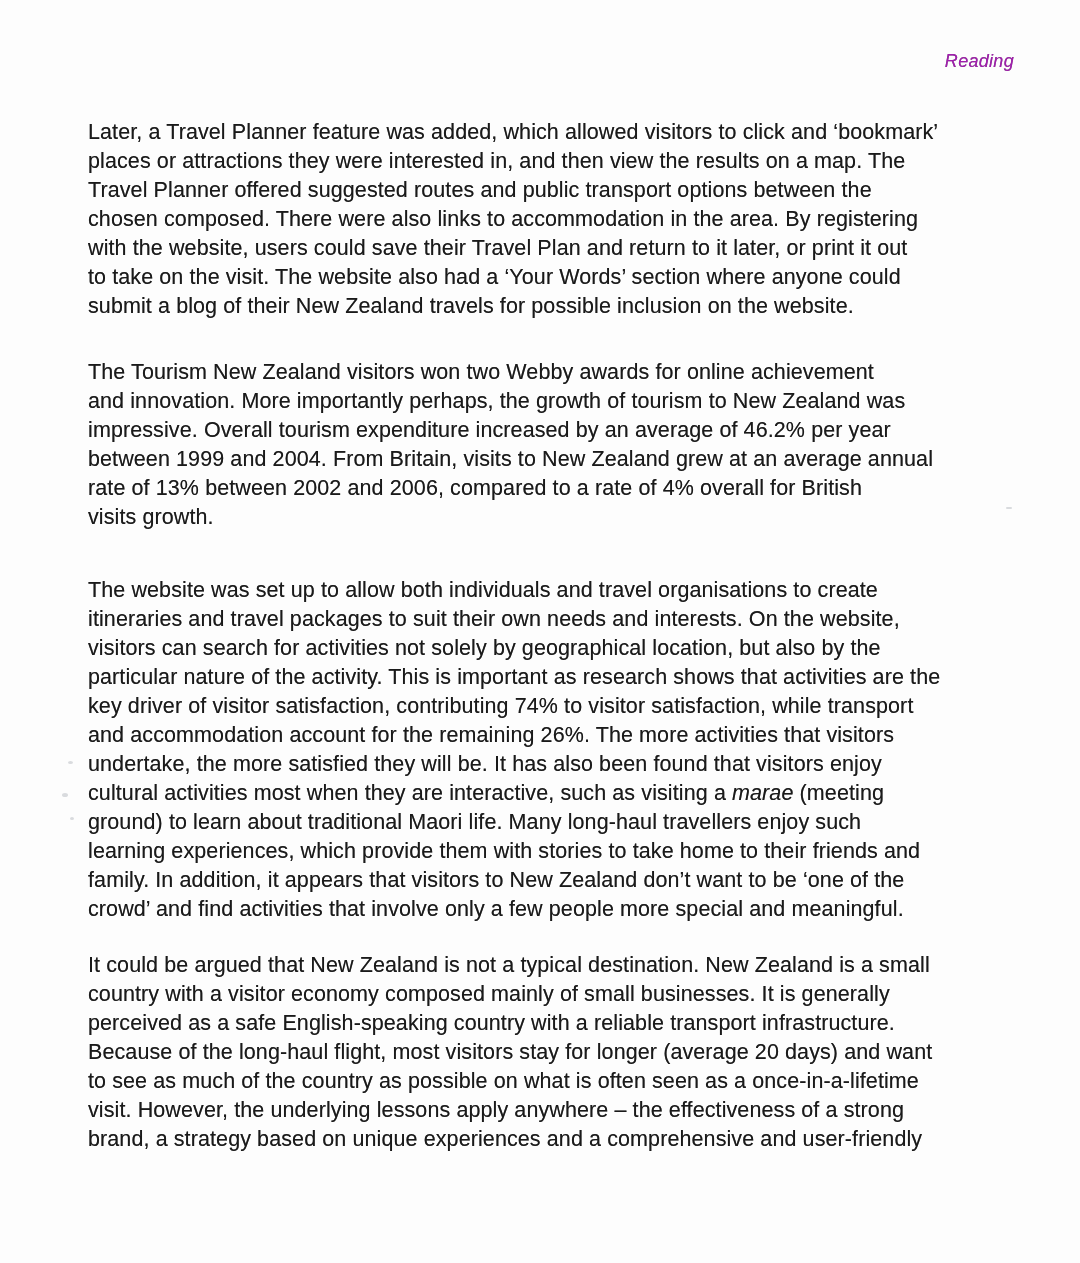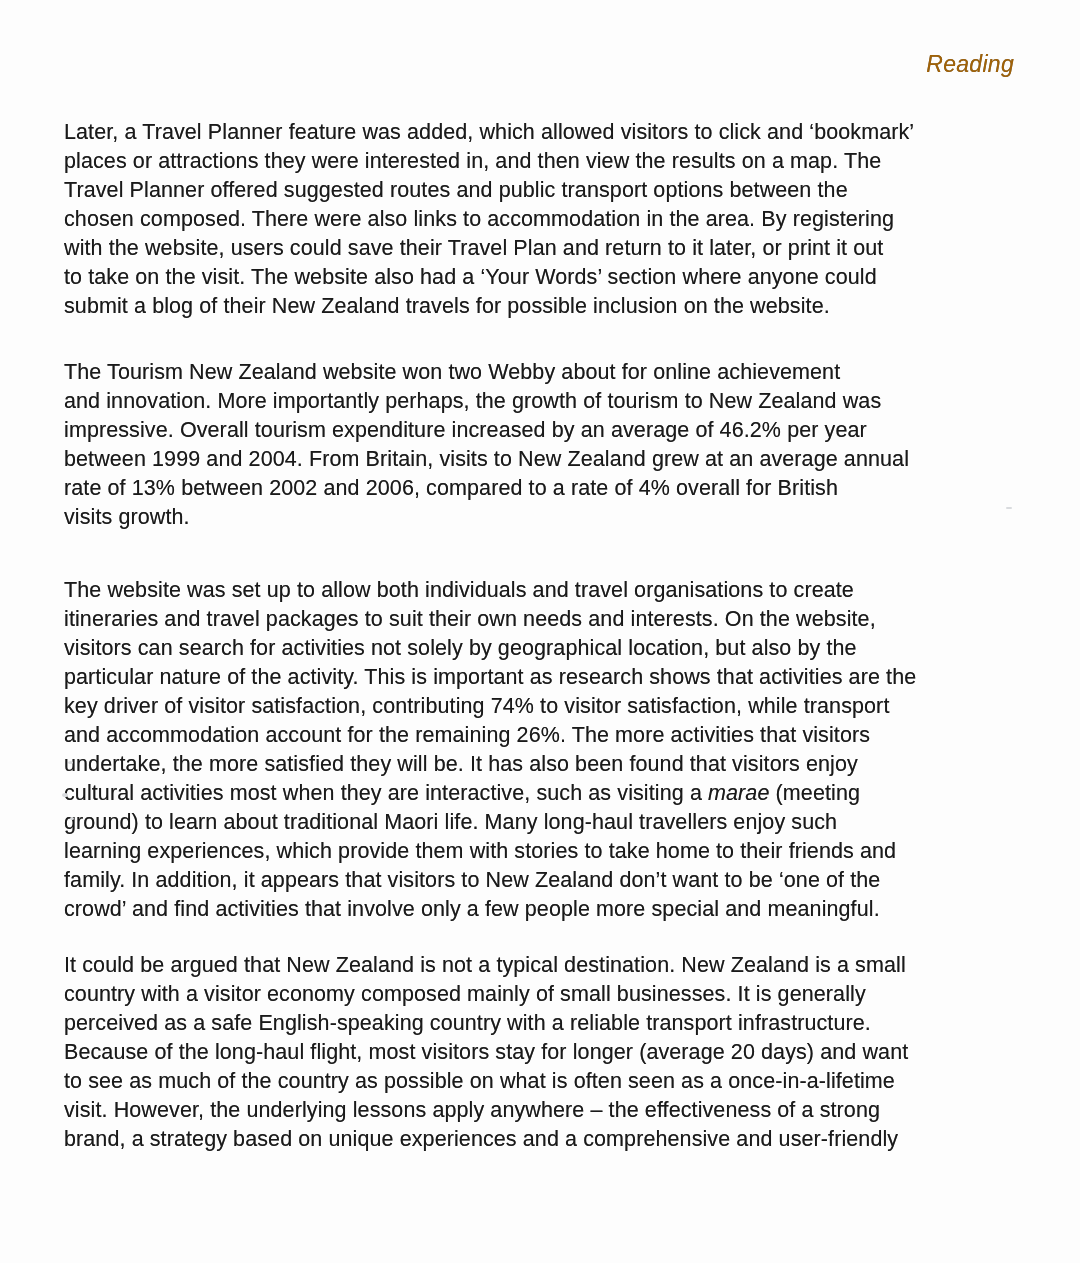--- a/index.html
+++ b/index.html
@@ -16,28 +16,28 @@
     height: 1263px;
     background: #fdfdfd;
     overflow: hidden;
     color: #1a1a1a;
   }
   .page-header {
     position: absolute;
     top: 51px;
     right: 66px;
     font-style: italic;
-    font-size: 23px;
+    font-size: 18px;
     letter-spacing: 0.3px;
-    color: #a16207;
+    color: #a21caf;
     text-shadow: 0 0 0.5px rgba(0,0,0,0.55);
   }
   .content {
     position: absolute;
-    left: 64px;
+    left: 88px;
     top: 118px;
     width: 960px;
   }
   .para { margin: 0 0 37px 0; }
   .para:nth-child(2) { margin-bottom: 31px; }
   .para:nth-child(3) { margin-bottom: 27px; margin-top: 44px; }
   .para:nth-child(4) { margin-bottom: 0; }
   .line {
     font-size: 21.5px;
     line-height: 29px;
@@ -67,21 +67,21 @@
     <div class="para">
         <div class="line">Later, a Travel Planner feature was added, which allowed visitors to click and ‘bookmark’</div>
         <div class="line">places or attractions they were interested in, and then view the results on a map. The</div>
         <div class="line">Travel Planner offered suggested routes and public transport options between the</div>
         <div class="line">chosen composed. There were also links to accommodation in the area. By registering</div>
         <div class="line">with the website, users could save their Travel Plan and return to it later, or print it out</div>
         <div class="line">to take on the visit. The website also had a ‘Your Words’ section where anyone could</div>
         <div class="line">submit a blog of their New Zealand travels for possible inclusion on the website.</div>
       </div>
     <div class="para">
-        <div class="line">The Tourism New Zealand website won two Webby about for online achievement</div>
+        <div class="line">The Tourism New Zealand visitors won two Webby awards for online achievement</div>
         <div class="line">and innovation. More importantly perhaps, the growth of tourism to New Zealand was</div>
         <div class="line">impressive. Overall tourism expenditure increased by an average of 46.2% per year</div>
         <div class="line">between 1999 and 2004. From Britain, visits to New Zealand grew at an average annual</div>
         <div class="line">rate of 13% between 2002 and 2006, compared to a rate of 4% overall for British</div>
         <div class="line">visits growth.</div>
       </div>
     <div class="para">
         <div class="line">The website was set up to allow both individuals and travel organisations to create</div>
         <div class="line">itineraries and travel packages to suit their own needs and interests. On the website,</div>
         <div class="line">visitors can search for activities not solely by geographical location, but also by the</div>

